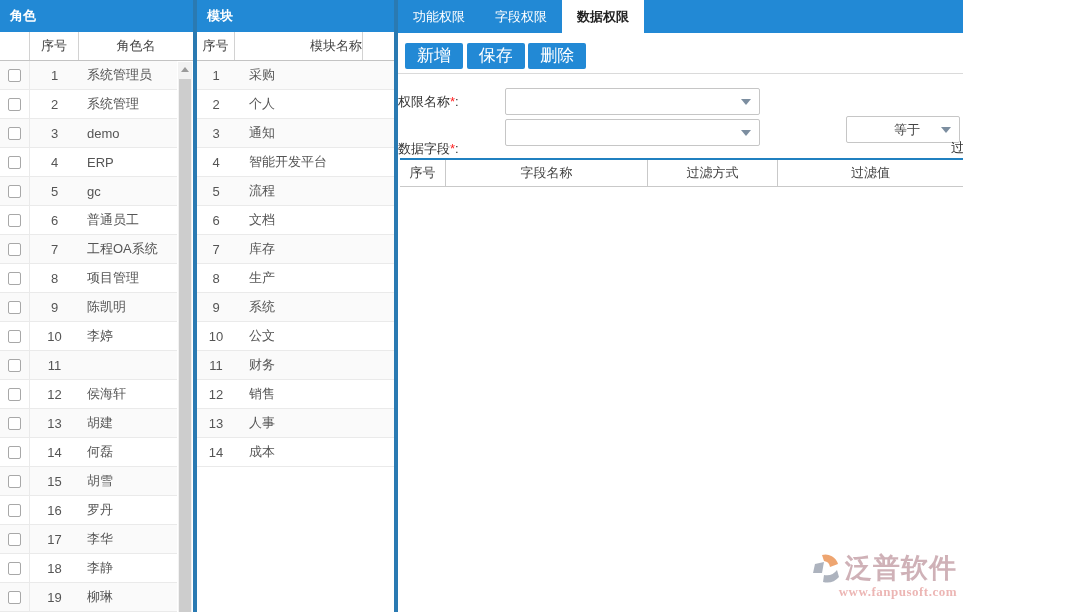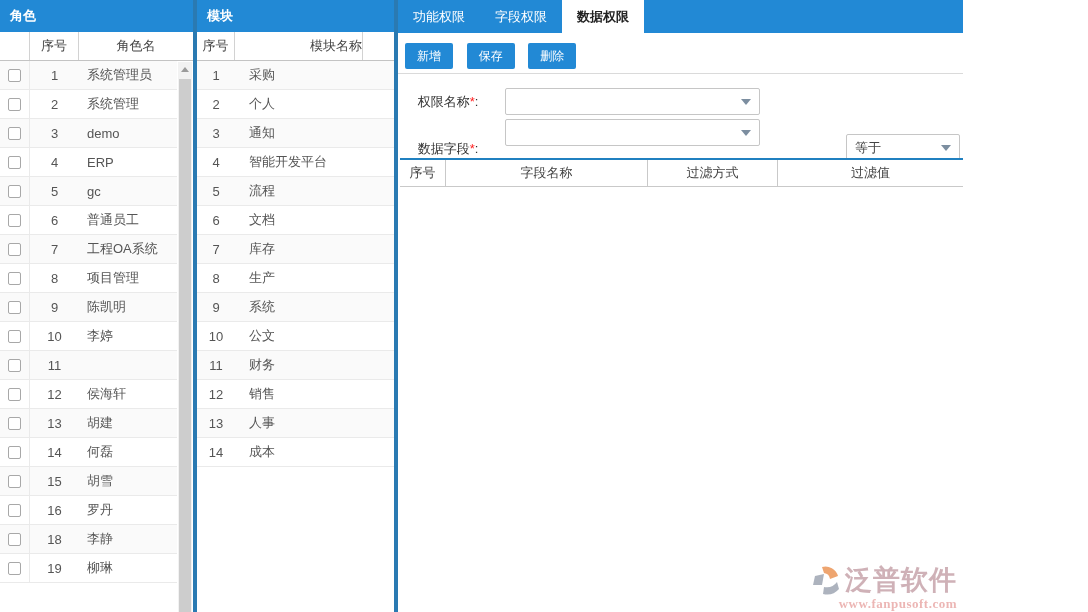--- a/index.html
+++ b/index.html
@@ -62,58 +62,58 @@
 
   
   .tabstrip { position:relative; height:36px; }
   .tabstrip::before { content:""; position:absolute; left:0; right:0; top:0; height:33px; background:#2289d5; }
   .tabs { position:relative; display:flex; height:36px; }
   .tab { padding:0 15px; line-height:33px; color:#fff; font-size:13px; cursor:pointer; }
   .tab.active { background:#fff; color:#222; font-weight:bold; height:36px; }
   .toolbar { height:38px; padding:7px 0 0 7px; border-bottom:1px solid #dadada; }
   .btn {
     display:inline-block; height:26px; line-height:26px; padding:0 12px;
-    margin-right:10px; background:#2289d5; color:#fff; font-size:12px;
+    margin-right:0; background:#2289d5; color:#fff; font-size:17px;
     border:none; border-radius:2px; cursor:pointer;
   }
-  .lbl { position:absolute; height:27px; line-height:27px; text-align:center; color:#333; }
+  .lbl { position:absolute; height:27px; line-height:27px; text-align:left; color:#333; }
   .req { color:#ff2222; }
   .sel {
     position:absolute; height:27px; border:1px solid #c6c6c6; background:#fff;
     border-radius:2px; cursor:pointer; line-height:25px; padding-left:8px; color:#444;
   }
   .sel .arr {
     position:absolute; right:8px; top:10px; width:0; height:0;
     border-left:5px solid transparent; border-right:5px solid transparent;
     border-top:6px solid #7c8ea0;
   }
   .txt {
     position:absolute; height:27px; border:1px solid #c6c6c6; background:#fff;
     border-radius:2px; padding:0 6px; font:inherit; color:#444; outline:none;
   }
   .l1 { left:0;   width:100px; top:88px; }
   .s1 { left:107px; width:255px; top:88px; }
   .l2 { left:0;   width:100px; top:135px; }
   .s2 { left:107px; width:255px; top:119px; }
   .l3 { left:348px; width:99px;  top:119px; }
-  .s3 { left:448px; width:114px; top:134px; }
+  .s3 { left:448px; width:114px; top:116px;text-align:center; }
   .l4 { left:553px; width:102px; top:134px; }
   .t4 { left:666px; width:70px;  top:119px; }
 
   .dtable { position:absolute; left:2px; right:0; top:158px; }
   .dt-header {
     display:flex; height:29px; line-height:26px; color:#444;
     border-top:2px solid #2080c0; border-bottom:1px solid #c9c9c9; background:#fff;
   }
   .dt-header .hcell { border-right:1px solid #c9c9c9; text-align:center; }
   .dt-num { width:46px; } .dt-field { width:202px; } .dt-mode { width:130px; }
   .dt-val { flex:1; border-right:none !important; }
 
   
-  .watermark { position:absolute; right:6px; bottom:0; opacity:.72; }
+  .watermark { position:absolute; right:6px; bottom:12px; opacity:.72; }
   .wm-top { display:flex; align-items:center; justify-content:flex-end; }
   .wm-brand {
     font-size:27px; font-weight:bold; color:#bd949c; letter-spacing:1px;
     text-shadow:0 0 1px #fff;
   }
   .wm-logo { margin-right:3px; }
   .wm-url {
     text-align:right; font-family:"Liberation Serif","DejaVu Serif",serif;
     font-weight:bold; font-size:13px; color:#e59a98; letter-spacing:.5px; margin-top:-2px;
   }
@@ -251,20 +251,27 @@
       </div>
 
       <div class="row">
         <div class="c-cb">
           <span class="checkbox"></span>
         </div>
         <div class="c-num">16</div>
         <div class="c-name">罗丹</div>
       </div>
 
+      <div class="row">
+        <div class="c-cb">
+          <span class="checkbox"></span>
+        </div>
+        <div class="c-num">17</div>
+        <div class="c-name">李华</div>
+      </div>
 
       <div class="row">
         <div class="c-cb">
           <span class="checkbox"></span>
         </div>
         <div class="c-num">18</div>
         <div class="c-name">李静</div>
       </div>
 
       <div class="row">

